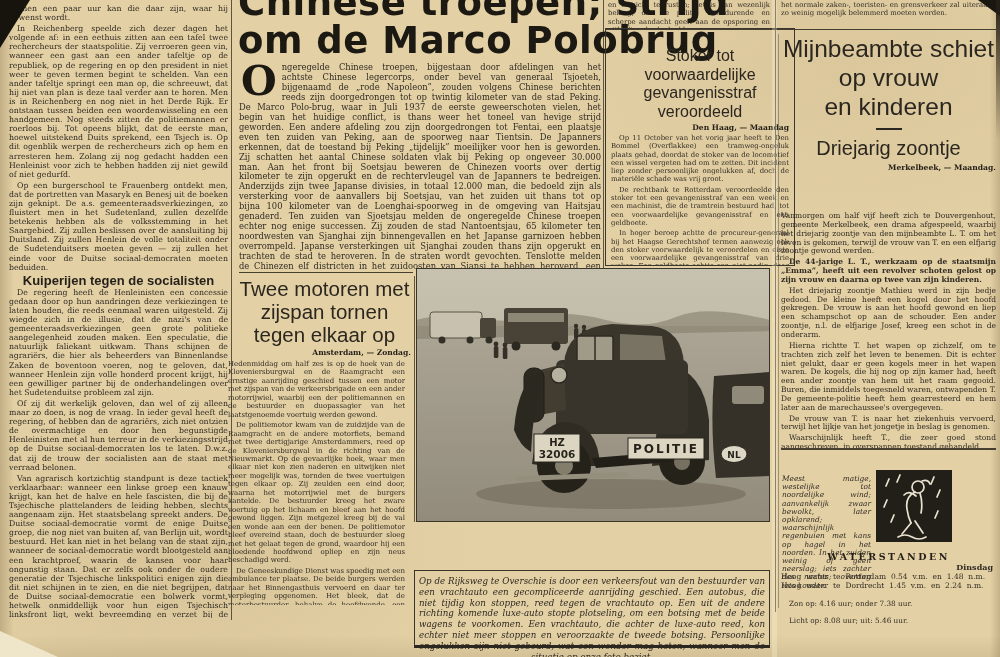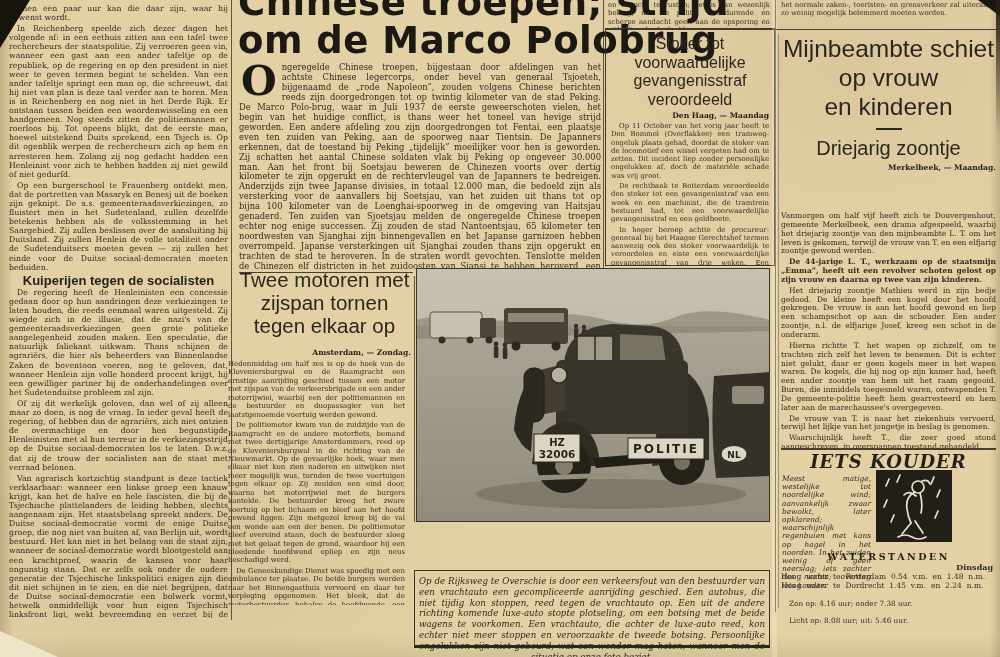--- a/index.html
+++ b/index.html
@@ -26,26 +26,26 @@
   .sansline{font-family:"Liberation Sans","DejaVu Sans",sans-serif;text-align:center;color:#2b2720;}
   
   .left-col{left:9px;top:4px;width:219px;height:614px;font-size:7.8px;line-height:9.1px;}
   .subhead-sans{font-family:"Liberation Sans","DejaVu Sans",sans-serif;font-size:13px;font-weight:bold;text-align:center;margin:4px 0 3px;color:#241f18;}
   
   .main-headline{left:238px;top:-16px;width:364px;text-align:left;}
   .main-headline .hl{font-family:"DejaVu Sans","Liberation Sans",sans-serif;font-weight:bold;font-size:37px;line-height:38px;letter-spacing:.5px;color:#1c1913;white-space:nowrap;}
   .main-body{left:239px;top:63px;width:362px;height:207px;font-size:8.4px;line-height:9.95px;word-spacing:1.8px;}
   .dropcap{float:left;font-size:41px;line-height:33px;font-weight:bold;padding:2px 5px 0 2px;color:#1c1913;font-family:"DejaVu Serif",serif;}
   
-  .motor-hl{left:236px;top:268px;width:177px;}
+  .motor-hl{left:236px;top:277px;width:177px;}
   .motor-hl .ln{font-size:20.5px;line-height:23px;font-weight:normal;}
   .motor-dateline{left:236px;top:348px;width:175px;}
   .motor-body{left:228px;top:360px;width:177px;height:245px;font-size:7px;line-height:8.45px;}
   
-  .stoker-box{left:605px;top:28px;width:170px;height:238px;border:1px solid #3b372d;box-sizing:border-box;padding:6px 5px 3px;}
+  .stoker-box{left:605px;top:28px;width:190px;height:238px;border:1px solid #3b372d;box-sizing:border-box;padding:18px 5px 3px;}
   .stoker-hl .ln{font-size:16px;line-height:18.5px;}
   .stoker-body{font-size:6.9px;line-height:8.3px;margin-top:2px;height:156px;overflow:hidden;}
   
   .right-col{left:781px;top:34px;width:215px;height:414px;overflow:hidden;}
   .mijn-hl .ln{font-size:24.5px;line-height:29px;}
   .hl-divider{width:26px;height:2px;background:#2a2620;margin:7px auto 6px;}
   .mijn-sub .ln{font-size:20px;line-height:24px;}
   .right-body{font-size:7.5px;line-height:8.85px;margin-top:2px;}
   .bold-para{font-weight:bold;}
   
@@ -241,21 +241,20 @@
       <div>
           <p class="para">Het driejarig zoontje Mathieu werd in zijn bedje gedood. De kleine heeft een kogel door het hoofd gekregen. De vrouw is aan het hoofd gewond en liep een schampschot op aan de schouder. Een ander zoontje, n.l. de elfjarige Josef, kreeg een schot in de onderarm.</p>
           <p class="para">Hierna richtte T. het wapen op zichzelf, om te trachten zich zelf het leven te benemen. Dit is echter niet gelukt, daar er geen kogels meer in het wapen waren. De kogels, die hij nog op zijn kamer had, heeft een ander zoontje van hem uit het raam gegooid. Buren, die inmiddels toegesneld waren, ontwapenden T. De gemeente-politie heeft hem gearresteerd en hem later aan de marechaussee's overgegeven.</p>
           <p class="para">De vrouw van T. is naar het ziekenhuis vervoerd, terwijl het lijkje van het jongetje in beslag is genomen.</p>
           <p class="para">Waarschijnlijk heeft T., die zeer goed stond aangeschreven, in overspannen toestand gehandeld.</p>
         </div>
     </div>
   </div>
 
   <div class="hrule" style="left:781px;top:448px;width:215px;height:2px;"></div>
-  <div class="abs weather-title">IETS KOUDER</div>
   <div class="abs forecast just">Meest matige, westelijke tot noordelijke wind; aanvankelijk zwaar bewolkt, later opklarend; waarschijnlijk regenbuien met kans op hagel in het noorden. In het zuiden weinig of geen neerslag; iets zachter des nachts; overdag iets kouder.</div>
   <div class="abs cartoon">
     <svg width="76" height="72" viewBox="0 0 76 72">
       <rect width="76" height="72" fill="#221f18"></rect>
       <g stroke="#e9e2cf" stroke-width="1.7" fill="none" stroke-linecap="round">
         <circle cx="42" cy="17" r="6"></circle>
         <path d="M46,11 Q52,9 54,14"></path>
         <path d="M39,22 Q29,27 31,39 Q32,47 35,53"></path>
         <path d="M44,23 Q47,33 45,43"></path>
         <path d="M40,26 Q33,20 28,25"></path>

